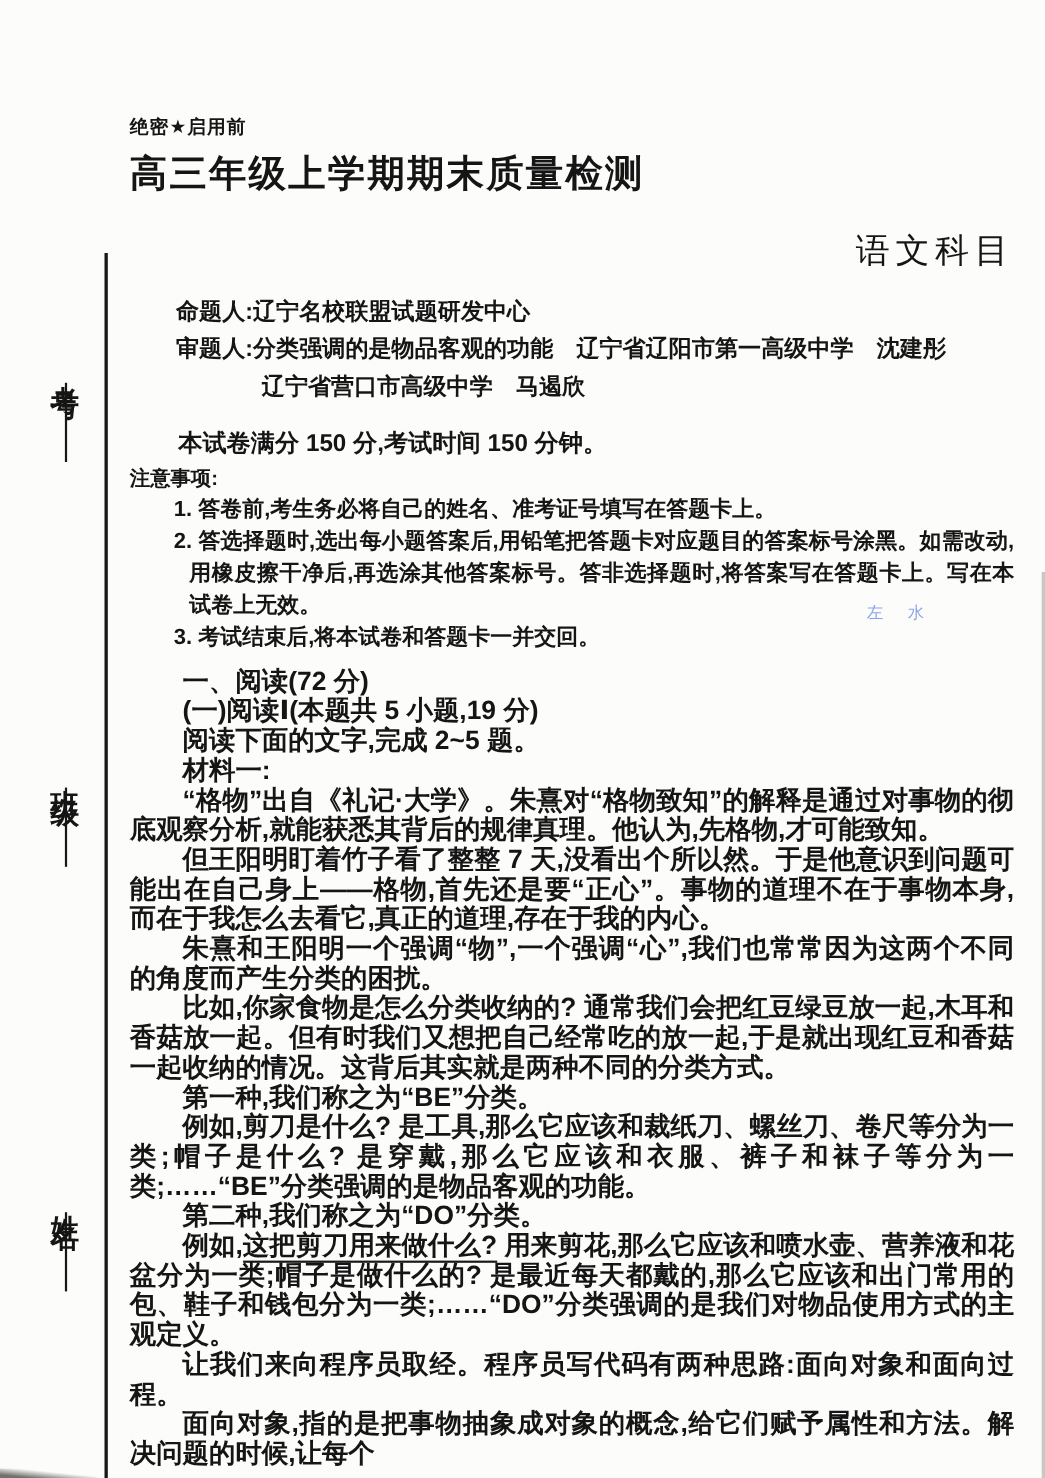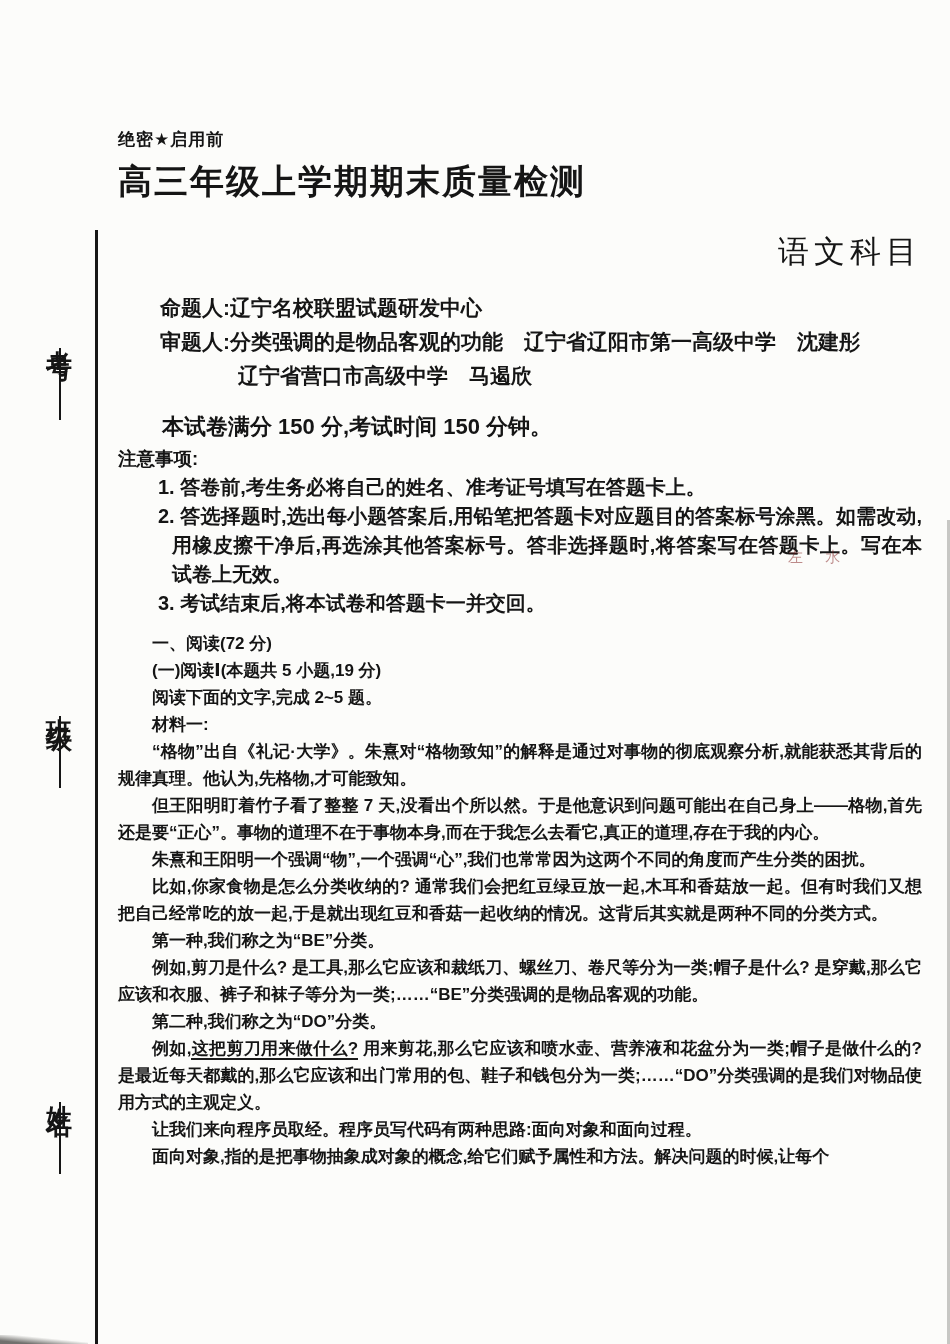--- a/index.html
+++ b/index.html
@@ -16,42 +16,42 @@
   
   .left-rule { position:absolute; left:95px; top:230px; width:3px; height:1114px; background:#171717; }
   
   .side-field { position:absolute; left:34px; width:52px; display:flex; flex-direction:column; align-items:center; }
   .side-label { writing-mode:vertical-rl; text-orientation:upright; font-size:26px; font-weight:700; letter-spacing:7px; }
   .side-line { width:2.5px; height:72px; background:#161616; margin-top:4px; }
   .f-examno { top:330px; }
   .f-class  { top:698px; }
   .f-name   { top:1084px; }
 
-  .content { position:absolute; left:118px; top:0; width:804px;margin-top:24px; }
+  .content { position:absolute; left:118px; top:0; width:804px; }
 
   .classification { margin-top:104px; font-size:17px; font-weight:700; letter-spacing:1px; }
   .title   { margin-top:8px;  font-size:34px; font-weight:700; letter-spacing:2px; }
   .subject { margin-top:26px; text-align:right; font-size:31px; font-weight:400; letter-spacing:5px; }
 
   .people { margin-top:18px; margin-left:42px; font-size:21px; font-weight:700; line-height:34px; }
   .people .reviewer2 { margin-left:78px; }
 
   .exam-info { margin-top:20px; font-size:22px; font-weight:600; text-indent:2em; line-height:27px; }
   .notice-title { margin-top:4px; font-size:18.5px; font-weight:700; line-height:29px; }
   .notice-item  { font-size:20px; font-weight:600; line-height:29px; margin-left:54px; text-indent:-14px; text-align:justify; }
 
   .body-block { margin-top:12px; }
-  .para { font-size:17px; line-height:27px; text-indent:2em; text-align:justify; font-weight:600; }
+  .para { font-size:24px; line-height:27px; text-indent:2em; text-align:justify; font-weight:600; }
   .head { font-weight:700; }
   .ul { border-bottom:2px solid #1a1a1a; }
 
   .footer { position:absolute; left:118px; top:1276px; width:804px; text-align:center; font-size:17px; font-weight:700; color:#222; }
 
   
-  .artifact { position:absolute; left:788px; top:548px; font-size:15px; color:#7f1d1d; opacity:.5; letter-spacing:9px;text-align:center; }
+  .artifact { position:absolute; left:788px; top:548px; font-size:15px; color:#1d4ed8; opacity:.5; letter-spacing:9px;text-align:center; }
   .right-edge { position:absolute; right:0; top:520px; width:3px; height:824px; background:#9a9a98; opacity:.55; }
   .corner-mark { position:absolute; left:0; bottom:0; width:88px; height:9px;
                  background:linear-gradient(to top right,#43423f 18%, rgba(67,66,63,0) 60%); opacity:.75; }
 </style>
 </head>
 <body>
 
 <div class="page">
 
   <div class="left-rule"></div>

